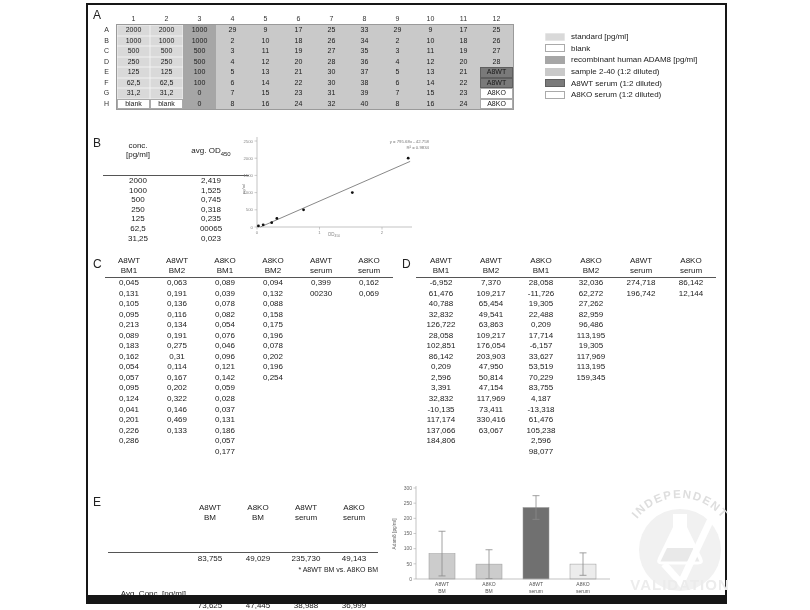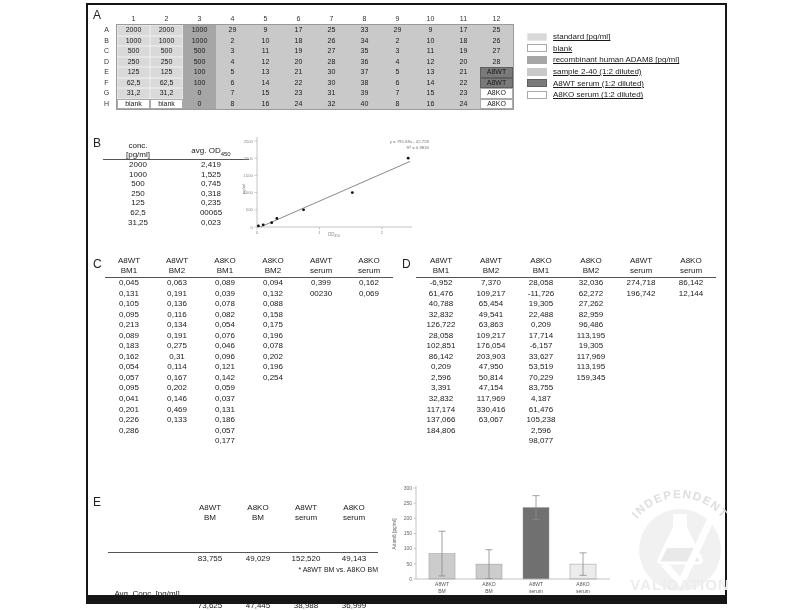--- a/index.html
+++ b/index.html
@@ -22,48 +22,48 @@
   #plate-cells{position:absolute;left:117px;top:25px;display:grid;grid-template-columns:repeat(12,33px);grid-auto-rows:10.5px;outline:1px solid #9a9a9a;}
   .plate-cell{font-size:7px;line-height:10.5px;text-align:center;overflow:hidden;}
   .t-std{background:var(--standard);box-shadow:inset 0 0 0 0.5px #f2f2f2;}
   .t-blank{background:var(--blank);box-shadow:inset 0 0 0 1px #aaa;}
   .t-rec{background:var(--recombinant);}
   .t-smp{background:var(--sample);}
   .t-wt{background:var(--a8wt);box-shadow:inset 0 0 0 1px #5f5f5f;}
   .t-ko{background:var(--a8ko);box-shadow:inset 0 0 0 1px #aaa;}
 
   
-  #legend{position:absolute;left:527px;top:31px;text-decoration:underline;}
+  #legend{position:absolute;left:545px;top:31px;}
   .legend-item{display:flex;align-items:center;height:11.6px;}
   .legend-chip{width:20px;height:8px;margin-right:6px;flex:0 0 auto;}
   .legend-label{font-size:8px;white-space:nowrap;}
 
   
   #tableB{position:absolute;left:103px;top:141px;width:146px;}
-  .bt-head{display:grid;grid-template-columns:70px 76px;border-bottom:1px solid #555;padding-bottom:0;}
+  .bt-head{display:grid;grid-template-columns:70px 76px;border-bottom:1px solid #555;padding-bottom:16px;}
   .bt-h1 div{font-size:8px;text-align:center;line-height:9px;}
   .bt-h2{font-size:8px;text-align:center;align-self:end;line-height:9px;}
   .bt-row{display:grid;grid-template-columns:70px 76px;}
   .bt-cell{font-size:8px;text-align:center;height:9.6px;line-height:9.6px;}
 
   
   .dtable{position:absolute;}
   #tableC{left:105px;top:256px;--colw:48px;}
   #tableD{left:416px;top:256px;--colw:50px;}
   .dt-head{display:grid;grid-template-columns:repeat(6,var(--colw));border-bottom:1px solid #555;padding-bottom:2px;}
   .dt-hcell{font-size:8px;text-align:center;line-height:9.5px;}
   .dt-row{display:grid;grid-template-columns:repeat(6,var(--colw));}
   .dt-cell{font-size:8px;text-align:center;height:10.55px;line-height:10.55px;}
 
   
   #tableE{position:absolute;left:108px;top:503px;}
   .et-head{display:grid;grid-template-columns:78px repeat(4,48px);border-bottom:1px solid #555;padding-bottom:2px;}
   .et-hcell{font-size:8px;text-align:center;line-height:9.5px;}
   .et-row{display:grid;grid-template-columns:78px repeat(4,48px);}
-  .et-label{font-size:8px;text-align:center;height:12px;line-height:12px;margin-top:35px;}
+  .et-label{font-size:8px;text-align:right;height:12px;line-height:12px;margin-top:35px;}
   .et-cell{font-size:8px;text-align:center;height:12px;line-height:12px;}
   #e-footnote{position:absolute;left:238px;top:566px;width:140px;text-align:right;font-size:7px;color:#222;}
 
   
   #curveChart{position:absolute;left:240px;top:127px;}
   #barChart{position:absolute;left:388px;top:482px;}
   #watermark{position:absolute;left:620px;top:484px;}
   svg text{font-family:"Liberation Sans",sans-serif;}
 </style>
 </head>
@@ -409,20 +409,28 @@
       </div>
       <div class="dt-row">
         <div class="dt-cell">0,095</div>
         <div class="dt-cell">0,202</div>
         <div class="dt-cell">0,059</div>
         <div class="dt-cell"></div>
         <div class="dt-cell"></div>
         <div class="dt-cell"></div>
       </div>
       <div class="dt-row">
+        <div class="dt-cell">0,124</div>
+        <div class="dt-cell">0,322</div>
+        <div class="dt-cell">0,028</div>
+        <div class="dt-cell"></div>
+        <div class="dt-cell"></div>
+        <div class="dt-cell"></div>
+      </div>
+      <div class="dt-row">
         <div class="dt-cell">0,041</div>
         <div class="dt-cell">0,146</div>
         <div class="dt-cell">0,037</div>
         <div class="dt-cell"></div>
         <div class="dt-cell"></div>
         <div class="dt-cell"></div>
       </div>
       <div class="dt-row">
         <div class="dt-cell">0,201</div>
         <div class="dt-cell">0,469</div>
@@ -570,20 +578,28 @@
         <div class="dt-cell">47,154</div>
         <div class="dt-cell">83,755</div>
         <div class="dt-cell"></div>
         <div class="dt-cell"></div>
         <div class="dt-cell"></div>
       </div>
       <div class="dt-row">
         <div class="dt-cell">32,832</div>
         <div class="dt-cell">117,969</div>
         <div class="dt-cell">4,187</div>
+        <div class="dt-cell"></div>
+        <div class="dt-cell"></div>
+        <div class="dt-cell"></div>
+      </div>
+      <div class="dt-row">
+        <div class="dt-cell">-10,135</div>
+        <div class="dt-cell">73,411</div>
+        <div class="dt-cell">-13,318</div>
         <div class="dt-cell"></div>
         <div class="dt-cell"></div>
         <div class="dt-cell"></div>
       </div>
       <div class="dt-row">
         <div class="dt-cell">117,174</div>
         <div class="dt-cell">330,416</div>
         <div class="dt-cell">61,476</div>
         <div class="dt-cell"></div>
         <div class="dt-cell"></div>
@@ -633,21 +649,21 @@
         </div>
         <div class="et-hcell">
           <div>A8KO</div>
           <div>serum</div>
         </div>
       </div>
       <div class="et-row">
         <div class="et-label">Avg. Conc. [pg/ml]</div>
         <div class="et-cell">83,755</div>
         <div class="et-cell">49,029</div>
-        <div class="et-cell">152,520</div>
+        <div class="et-cell">235,730</div>
         <div class="et-cell">49,143</div>
       </div>
       <div class="et-row">
         <div class="et-label">St.Dev.</div>
         <div class="et-cell">73,625</div>
         <div class="et-cell">47,445</div>
         <div class="et-cell">38,988</div>
         <div class="et-cell">36,999</div>
       </div>
     </div>

